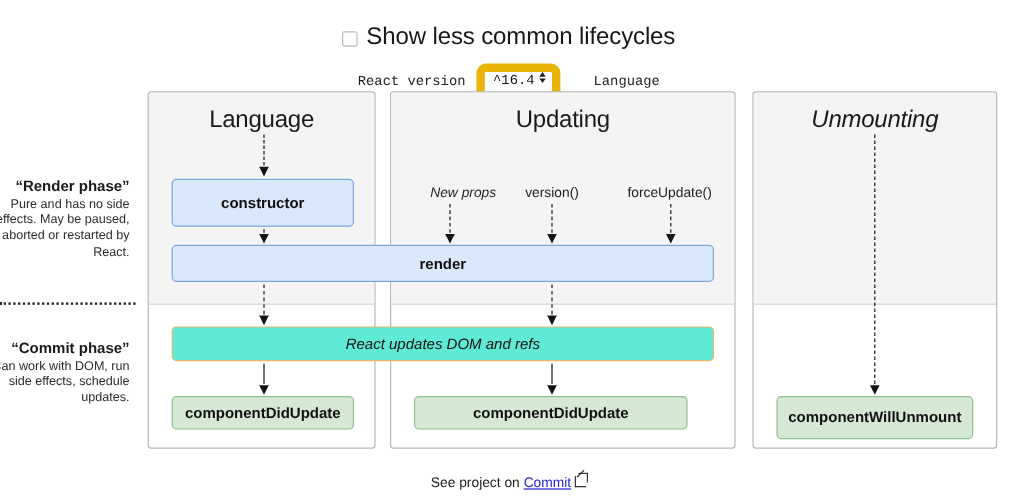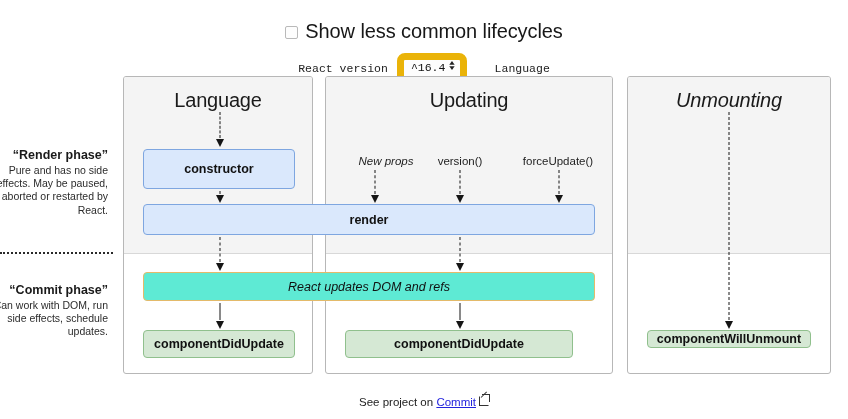--- a/index.html
+++ b/index.html
@@ -192,21 +192,21 @@
   }
   .node.blue   { background: #dae8fc; border: 1px solid #7ea6e0; }
   .node.yellow { background: #5eead4; border: 1px solid #e3ba6a; font-weight: 400; font-style: italic; }
   .node.green  { background: #d5e8d4; border: 1px solid #90c08d; }
 
   #node-constructor        { left: 143px; top: 149px; width: 152px; height: 40px; text-align: right; }
   #node-render             { left: 143px; top: 204px; width: 452px; height: 31px; }
   #node-react-updates      { left: 143px; top: 272px; width: 452px; height: 29px; font-size: 12.5px; }
   #node-didmount           { left: 143px; top: 330px; width: 152px; height: 28px; }
   #node-didupdate          { left: 345px; top: 330px; width: 228px; height: 28px; }
-  #node-willunmount        { left: 647px; top: 330px; width: 164px; height: 18px; }
+  #node-willunmount        { left: 647px; top: 330px; width: 164px; height: 36px; }
 
   
   .trigger {
     position: absolute;
     font-size: 11.5px;
     color: #1e1e1e;
     white-space: nowrap;
     transform: translateX(-50%);
     z-index: 5;
   }

